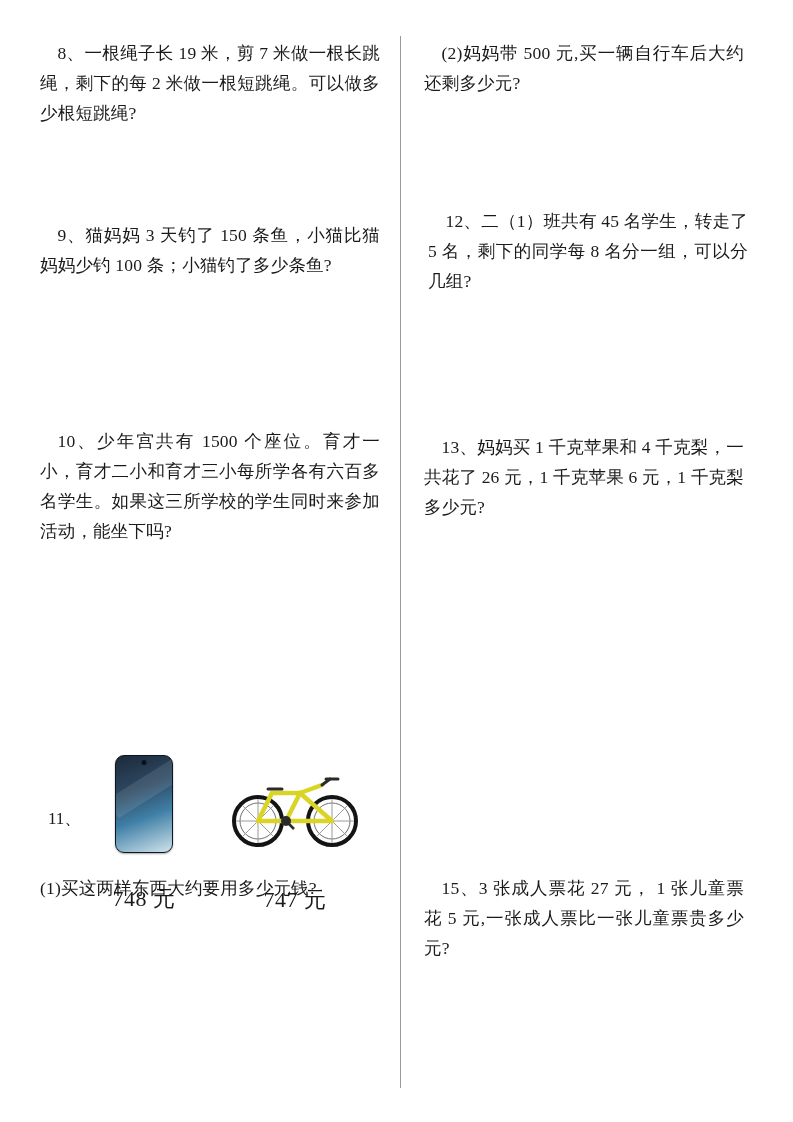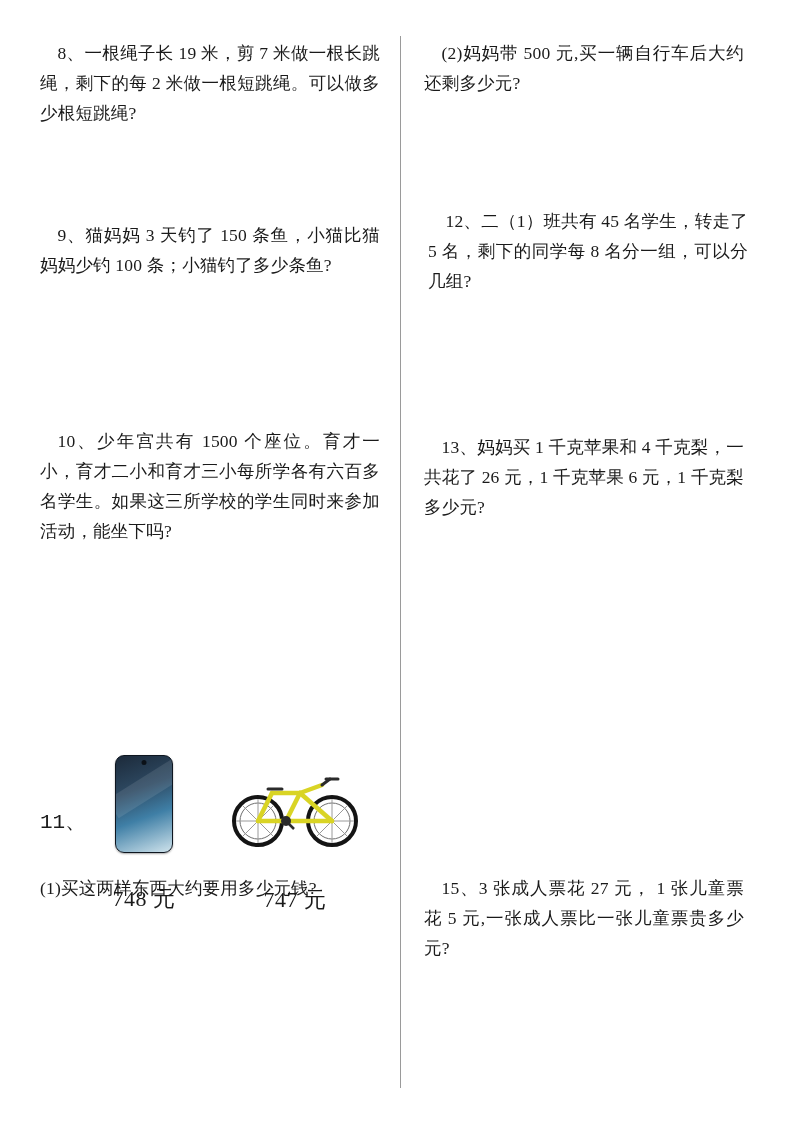--- a/index.html
+++ b/index.html
@@ -71,24 +71,23 @@
   .indent1 { text-indent: 1em; }
 
   
   .pic-row {
     position: relative;
     height: 140px;
     margin-top: 2px;
   }
   .q-label-11 {
     position: absolute;
-    left: 0;
+    left: 8px;
     top: 52px;
-    font-size: 21px;
-    font-family: Liberation Mono, monospace;
+    font-size: 17px;
   }
   .phone-wrap {
     position: absolute;
     left: 72px;
     top: 0;
     width: 64px;
     text-align: center;
   }
   .phone {
     width: 56px;

